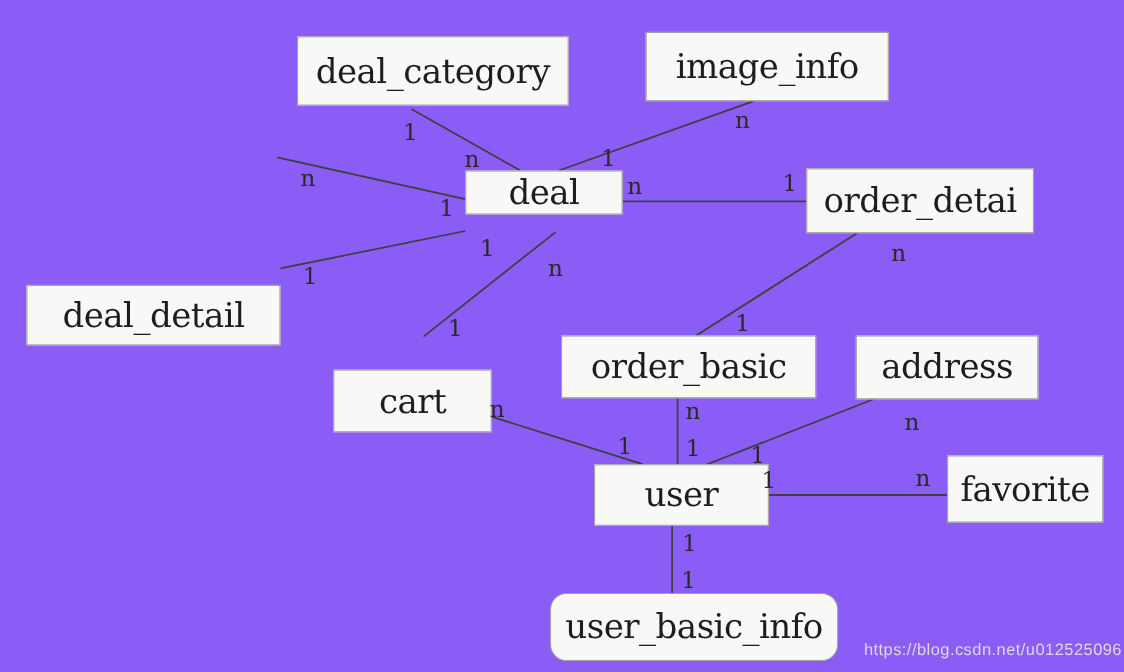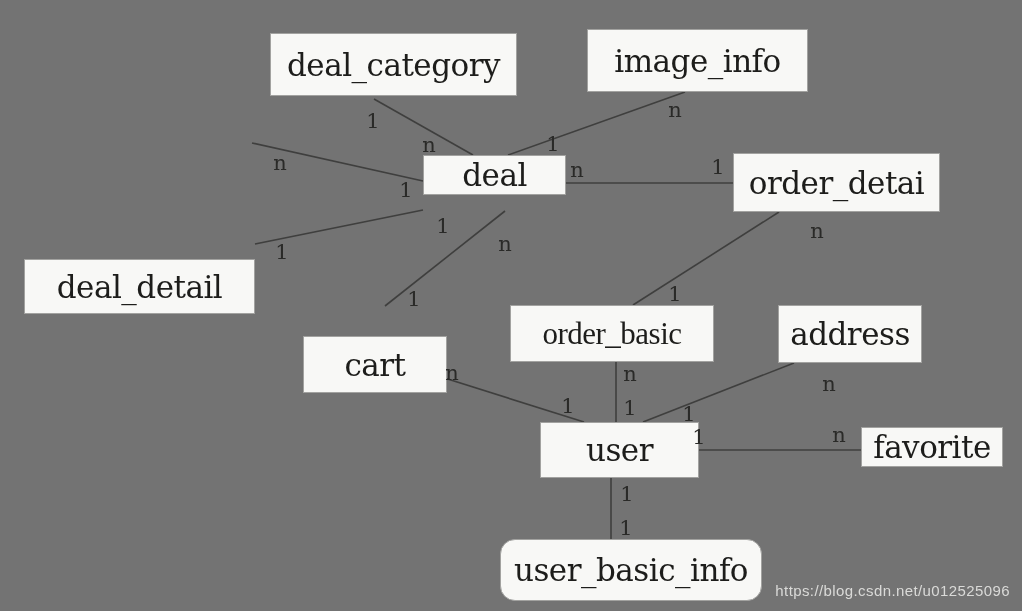--- a/index.html
+++ b/index.html
@@ -1,19 +1,19 @@
 <!DOCTYPE html>
 <html><head>
 <meta charset="utf-8">
 <style>
   html,body{margin:0;padding:0;background:#e9e9e7;}
   .stage{
     position:relative;
     width:1022px;height:611px;
-    background:#737373;
+    background:#8b5cf6;
     overflow:hidden;
     font-family:"DejaVu Serif", serif;
   }
   .stage svg{position:absolute;left:0;top:0;}
   .entity{
     position:absolute;
     box-sizing:border-box;
     background:#f8f8f6;
     border:1px solid #a2a2a0;
     display:flex;align-items:center;justify-content:center;
@@ -24,21 +24,21 @@
   }
   .card{
     position:absolute;
     transform:translate(-50%,-50%);
     font-size:21px;
     color:#2a2a28;
     line-height:1;
   }
   .watermark{
     position:absolute;
-    right:12px;top:582px;
+    right:2px;top:582px;
     font-family:"Liberation Sans", sans-serif;
     font-size:15px;
     letter-spacing:0.4px;
     color:#dadad8;
   }
   line{stroke:#3f3f3e;stroke-width:1.6;}
 </style>
 </head>
 <body>
 
@@ -58,24 +58,24 @@
     <line x1="683" y1="450" x2="861" y2="450"></line>
     <line x1="611" y1="478" x2="611" y2="539"></line>
   </svg>
 
   <div class="entity" style="left:270px;top:33px;width:247px;height:63px;">deal_category</div>
   <div class="entity" style="left:587px;top:29px;width:221px;height:63px;">image_info</div>
   <div class="entity" style="left:423px;top:155px;width:143px;height:40px;">deal</div>
   <div class="entity" style="left:733px;top:153px;width:207px;height:59px;text-align:right;">order_detai</div>
   <div class="entity" style="left:24px;top:215px;width:231px;height:55px;margin-top:44px;">deal_detail</div>
   <div class="entity" style="left:303px;top:307px;width:144px;height:57px;margin-top:29px;">cart</div>
-  <div class="entity" style="left:510px;top:305px;width:204px;height:57px;font-family:Liberation Serif, serif;">order_basic</div>
-  <div class="entity" style="left:778px;top:305px;width:144px;height:58px;">address</div>
+  <div class="entity" style="left:510px;top:305px;width:232px;height:57px;">order_basic</div>
+  <div class="entity" style="left:778px;top:305px;width:166px;height:58px;">address</div>
   <div class="entity" style="left:540px;top:422px;width:159px;height:56px;">user</div>
-  <div class="entity" style="left:861px;top:427px;width:142px;height:40px;">favorite</div>
+  <div class="entity" style="left:861px;top:414px;width:142px;height:61px;">favorite</div>
   <div class="entity" style="left:500px;top:539px;width:262px;height:62px;border-radius:15px;">user_basic_info</div>
 
   <span class="card" style="left:373px;top:121px;">1</span>
   <span class="card" style="left:429px;top:145px;">n</span>
 
   <span class="card" style="left:675px;top:110px;">n</span>
   <span class="card" style="left:553px;top:144px;">1</span>
 
   <span class="card" style="left:280px;top:163px;">n</span>
   <span class="card" style="left:406px;top:190px;">1</span>

